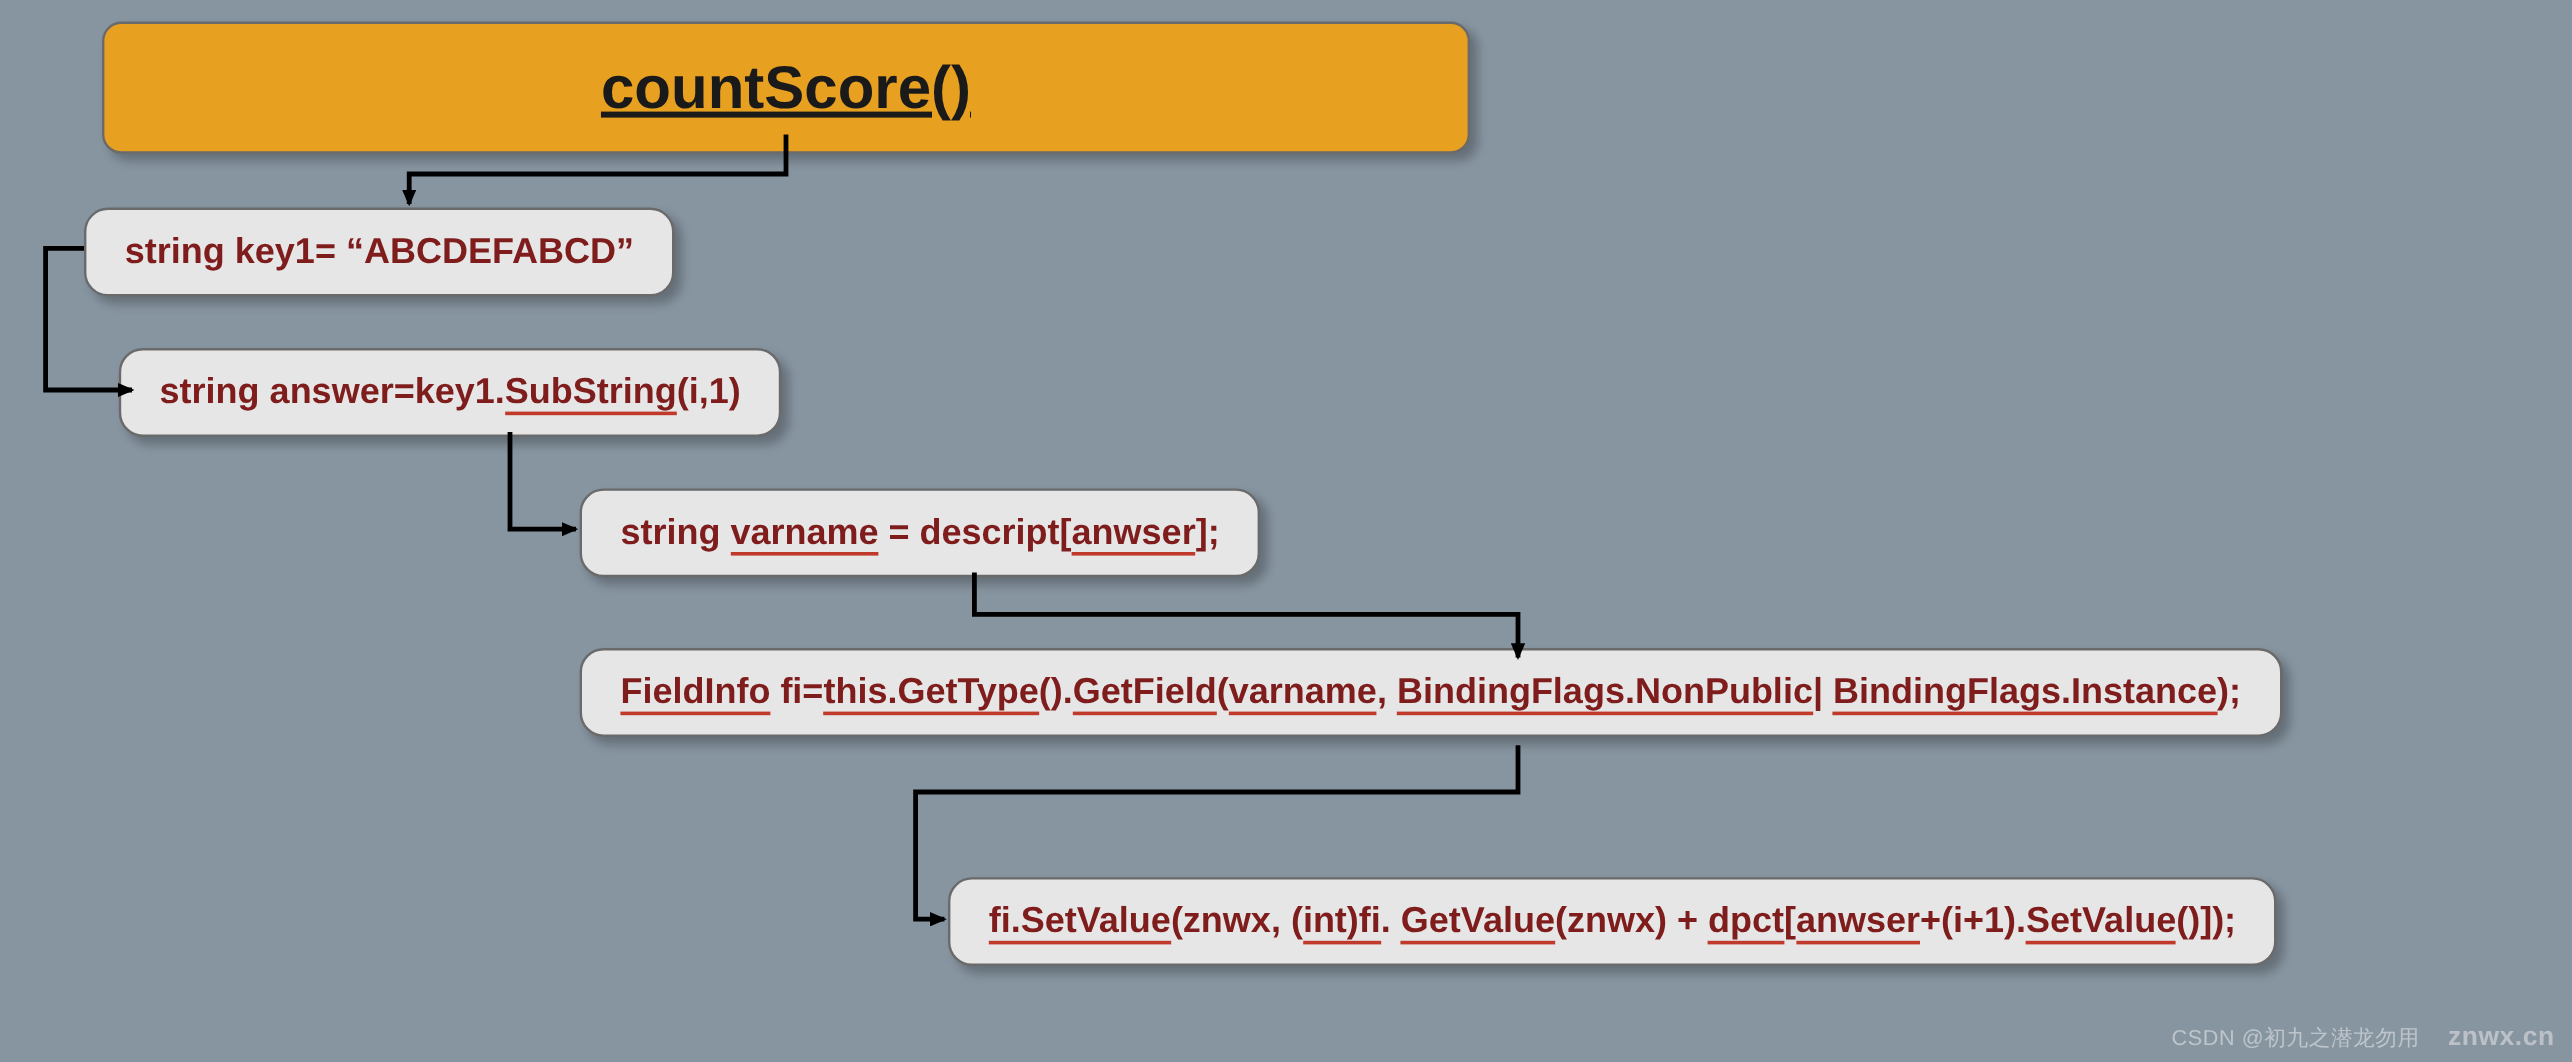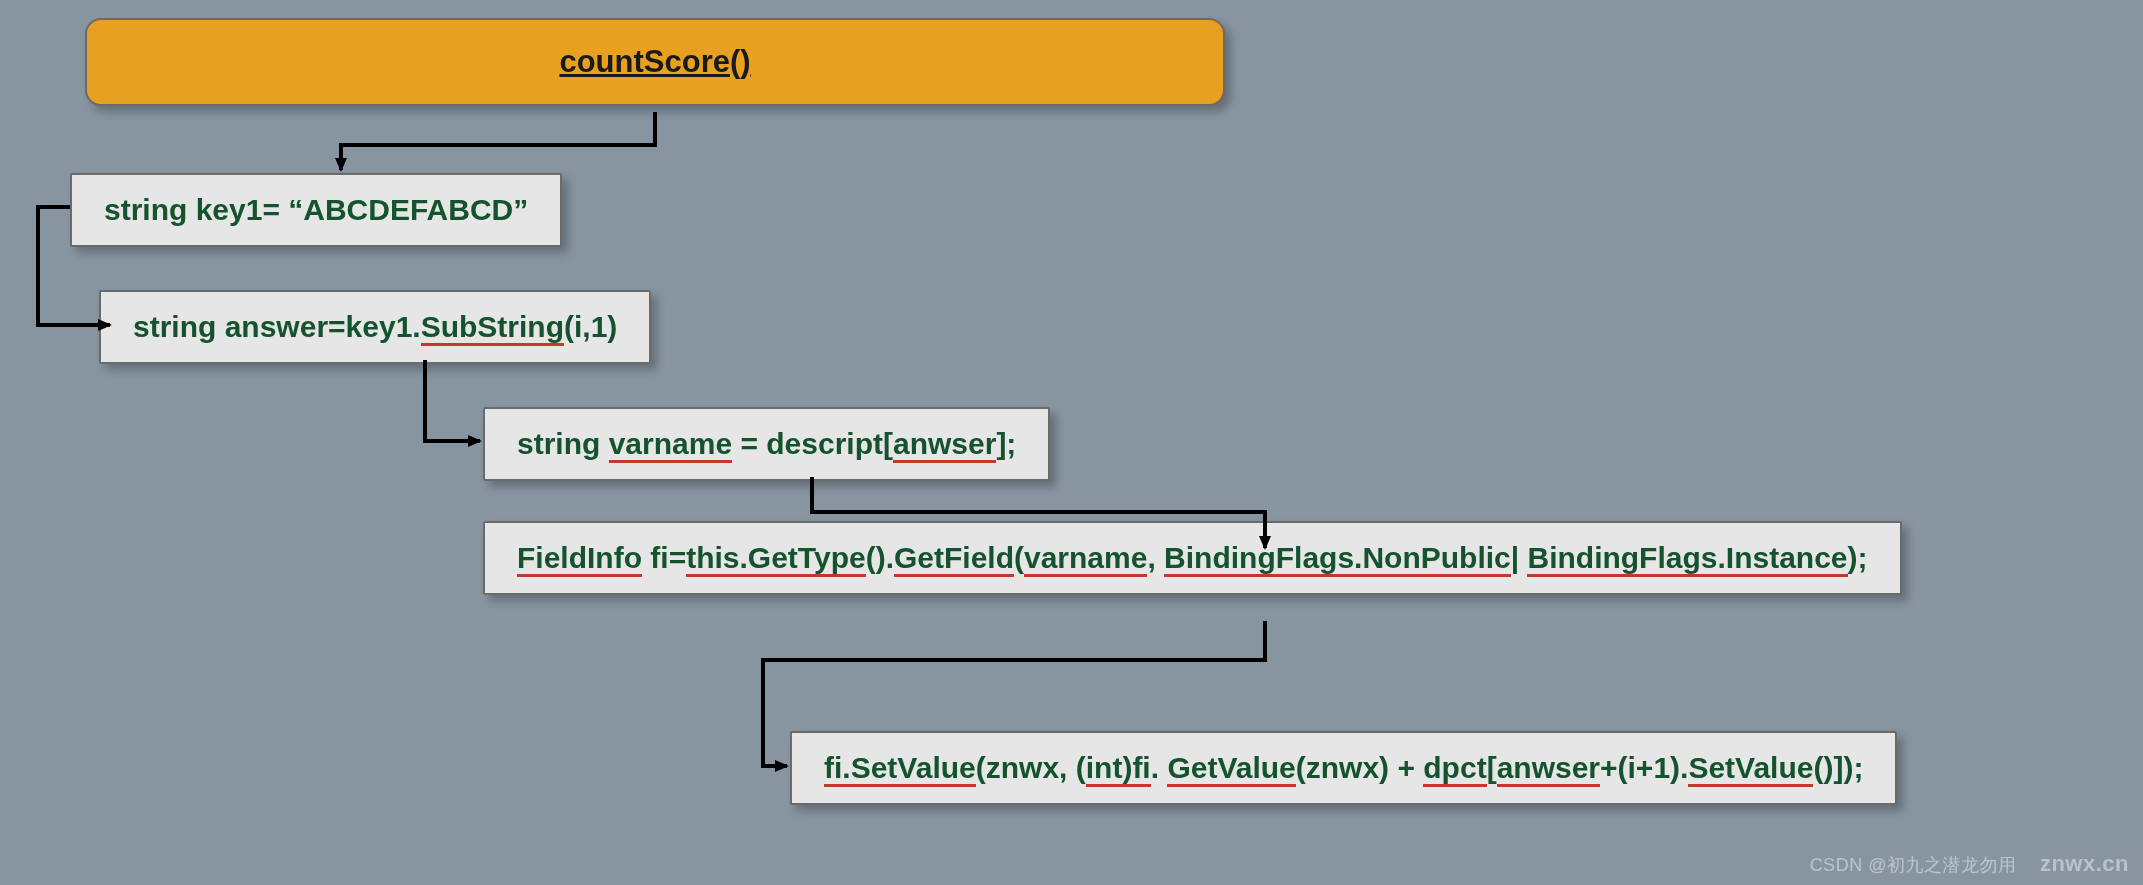--- a/index.html
+++ b/index.html
@@ -9,38 +9,38 @@
     font-family: "Segoe UI", Tahoma, Arial, sans-serif;
     position: relative;
     width: 2143px;
     height: 885px;
     overflow: hidden;
   }
   .node {
     position: absolute;
     background: #e6e6e6;
     border: 2px solid #6a6a6a;
-    border-radius: 2px;
+    border-radius: 20px;
     padding: 18px 32px;
     box-shadow: 6px 6px 8px rgba(0,0,0,0.25);
     font-weight: 700;
-    color: #14532d;
+    color: #7f1d1d;
     font-size: 30px;
     white-space: nowrap;
   }
   .start-node {
     position: absolute;
     background: #e7a020;
     border: 2px solid #6a6a6a;
     border-radius: 16px;
     box-shadow: 6px 6px 8px rgba(0,0,0,0.25);
     text-align: center;
     font-weight: 800;
     color: #1a1a1a;
-    font-size: 31px;
+    font-size: 50px;
     padding: 24px 0;
     text-decoration: underline;
   }
   .sq {
     border-bottom: 3px solid #c0392b;
   }
   .arrows {
     position: absolute;
     top: 0; left: 0;
     width: 2143px; height: 885px;
@@ -71,21 +71,21 @@
 </div>
 
 <div class="node" style="left:99px; top:290px;">
   <span>string answer=key1.</span><span class="sq">SubString</span><span>(i,1)</span>
 </div>
 
 <div class="node" style="left:483px; top:407px;">
   <span>string </span><span class="sq">varname</span><span> = descript[</span><span class="sq">anwser</span><span>];</span>
 </div>
 
-<div class="node" style="left:483px; top:521px;">
+<div class="node" style="left:483px; top:540px;">
   <span class="sq">FieldInfo</span><span> fi=</span><span class="sq">this.GetType</span><span>().</span><span class="sq">GetField</span><span>(</span><span class="sq">varname</span><span>, </span><span class="sq">BindingFlags.NonPublic</span><span>| </span><span class="sq">BindingFlags.Instance</span><span>);</span>
 </div>
 
 <div class="node" style="left:790px; top:731px;">
   <span class="sq">fi.SetValue</span><span>(znwx, (</span><span class="sq">int)fi</span><span>. </span><span class="sq">GetValue</span><span>(znwx) + </span><span class="sq">dpct</span><span>[</span><span class="sq">anwser</span><span>+(i+1).</span><span class="sq">SetValue</span><span>()]);</span>
 </div>
 
 <svg class="arrows" viewBox="0 0 2143 885">
   <defs>
     <marker id="ah" markerWidth="14" markerHeight="12" refX="12" refY="6" orient="auto" markerUnits="userSpaceOnUse">

